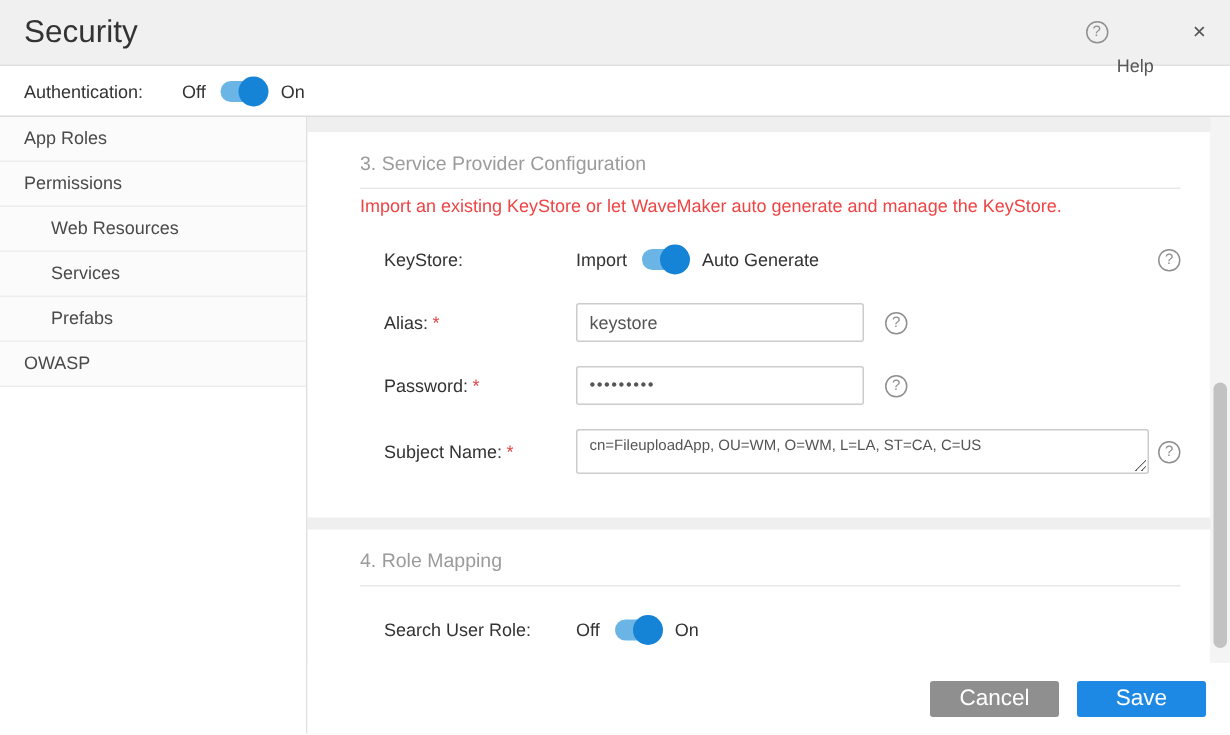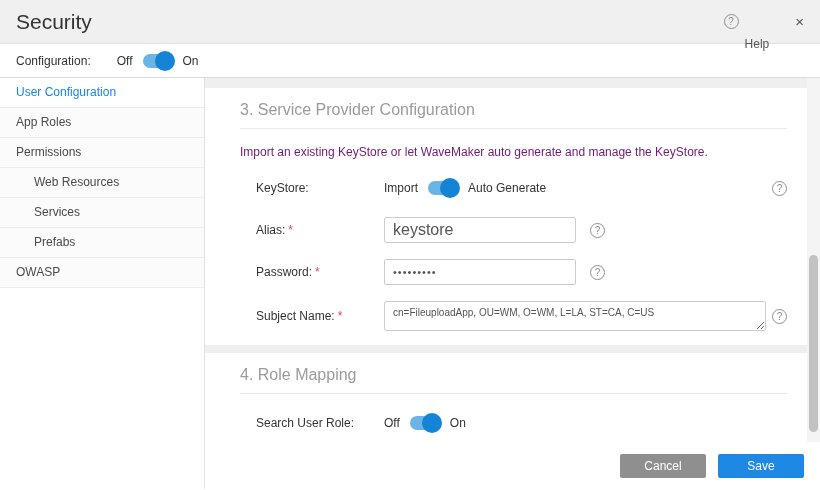--- a/index.html
+++ b/index.html
@@ -115,45 +115,45 @@
     background: #fff;
     padding: 0 20px 0 35px;
     overflow: hidden;
   }
   .card.c3 { height: 257px; }
   .card.c4 { height: 90px; margin-top: 8px; }
 
   .section-title {
     padding-top: 13px;
     padding-bottom: 9px;
-    font-size: 16px;
+    font-size: 13px;
     color: #9b9b9b;
     border-bottom: 1px solid #e9e9e9;
     font-weight: 400;
   }
-  .section-desc { margin-top: 16px; color: #701a75; }
+  .section-desc { margin-top: 4px; color: #ef4444; }
 
   .form-row {
     display: flex;
     align-items: center;
     margin-top: 16px;
     min-height: 26px;
     margin-left: 16px;
   }
   .form-row .lbl { width: 128px; flex-shrink: 0; color: #333; }
   .req { color: #e04848; margin-left: 3px; }
 
   .text-input {
     width: 192px;
     height: 26px;
     border: 1px solid #ccc;
     border-radius: 2px;
     padding: 0 8px;
     font-family: "Liberation Sans", sans-serif;
-    font-size: 16px;
+    font-size: 12px;
     color: #555;
     outline: none;
     background: #fff;
   }
   .text-input.pwd { font-size: 11px; letter-spacing: 1px; }
   .subject-area {
     width: 382px;
     height: 30px;
     border: 1px solid #ccc;
     border-radius: 2px;
@@ -197,50 +197,49 @@
     padding-right: 16px;
     gap: 12px;
   }
   .btn {
     width: 86px;
     height: 24px;
     border: none;
     border-radius: 2px;
     color: #fff;
     font-family: "Liberation Sans", sans-serif;
-    font-size: 12px;
+    font-size: 15px;
     cursor: pointer;
   }
   .btn.cancel { background: #8f8f8f; }
   .btn.save { background: #1e88e5; }
 </style>
 </head>
 <body>
 
 <div class="header">
   <span class="title">Security</span>
   <span class="spacer"></span>
   <span class="help-circle">?</span>
   <span class="help-label">Help</span>
   <span class="close">×</span>
 </div>
 
 <div class="auth-bar">
-  <span class="auth-label">Configuration:</span>
+  <span class="auth-label">Authentication:</span>
   <span class="toggle-label">Off</span>
   <span class="toggle on">
     <span class="knob"></span>
   </span>
   <span class="toggle-label">On</span>
 </div>
 
 <div class="body-wrap">
 
   <div class="sidebar">
-    <div class="side-item active">User Configuration</div>
     <div class="side-item">App Roles</div>
     <div class="side-item">Permissions</div>
     <div class="side-item indent">Web Resources</div>
     <div class="side-item indent">Services</div>
     <div class="side-item indent">Prefabs</div>
     <div class="side-item">OWASP</div>
   </div>
 
   <div class="main">
     <div class="scroll-area">

